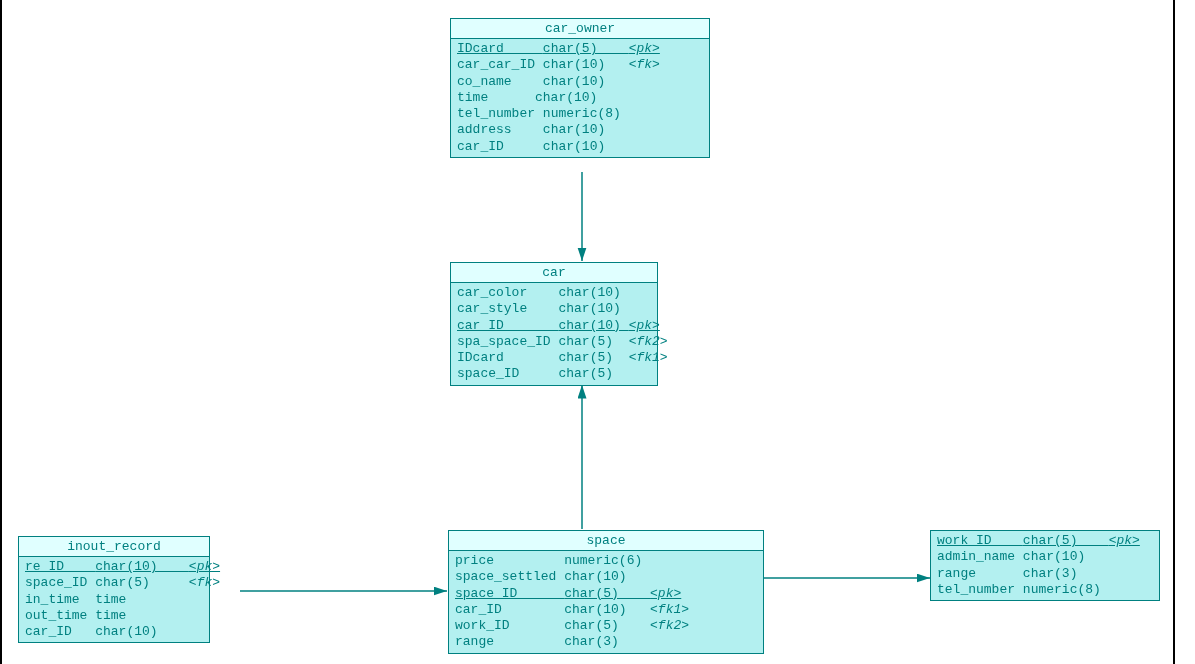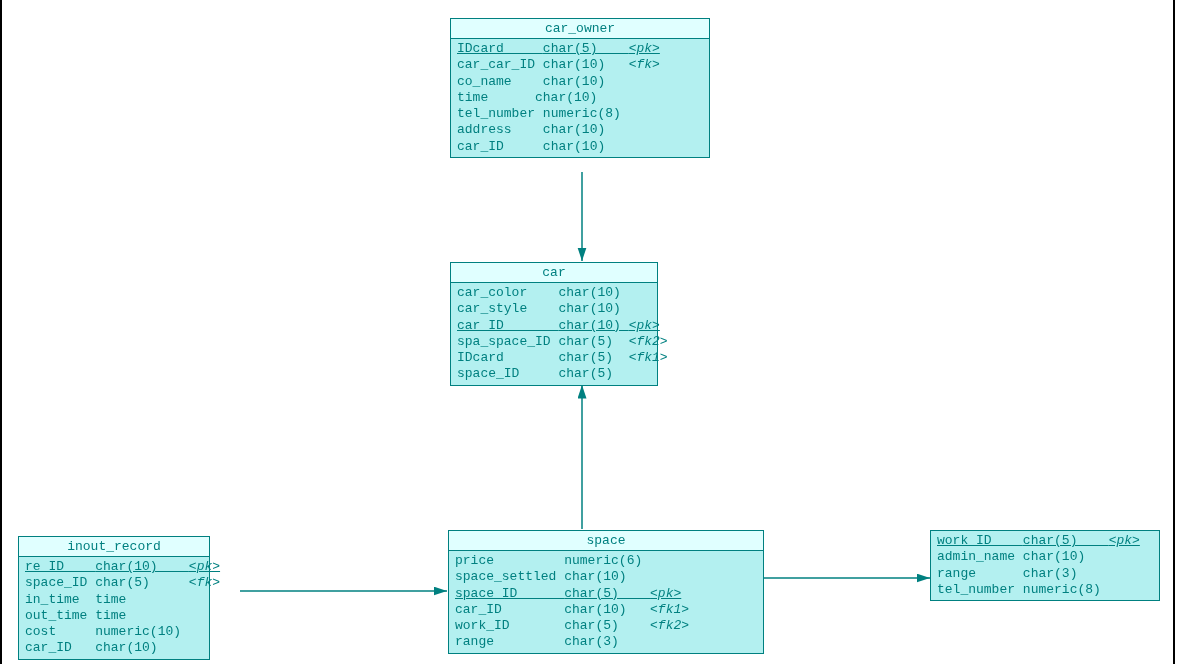--- a/index.html
+++ b/index.html
@@ -100,21 +100,20 @@
     </div>
 </div>
 
 <div class="entity" style="left:18px; top:536px; width:192px;">
   <div class="entity-title">inout_record</div>
   <div class="entity-body">
       <div class="row"><span class="col-name u">re_ID    </span><span class="col-type u">char(10)    </span><span class="col-key u">&lt;pk&gt;</span></div>
       <div class="row"><span class="col-name">space_ID </span><span class="col-type">char(5)     </span><span class="col-key">&lt;fk&gt;</span></div>
       <div class="row"><span class="col-name">in_time  </span><span class="col-type">time        </span><span class="col-key"></span></div>
       <div class="row"><span class="col-name">out_time </span><span class="col-type">time        </span><span class="col-key"></span></div>
-      <div class="row"><span class="col-name">cost     </span><span class="col-type">numeric(10) </span><span class="col-key"></span></div>
       <div class="row"><span class="col-name">car_ID   </span><span class="col-type">char(10)    </span><span class="col-key"></span></div>
     </div>
 </div>
 
 <div class="entity" style="left:448px; top:530px; width:316px;">
   <div class="entity-title">space</div>
   <div class="entity-body">
       <div class="row"><span class="col-name">price         </span><span class="col-type">numeric(6) </span><span class="col-key"></span></div>
       <div class="row"><span class="col-name">space_settled </span><span class="col-type">char(10)   </span><span class="col-key"></span></div>
       <div class="row"><span class="col-name u">space_ID      </span><span class="col-type u">char(5)    </span><span class="col-key u">&lt;pk&gt;</span></div>

